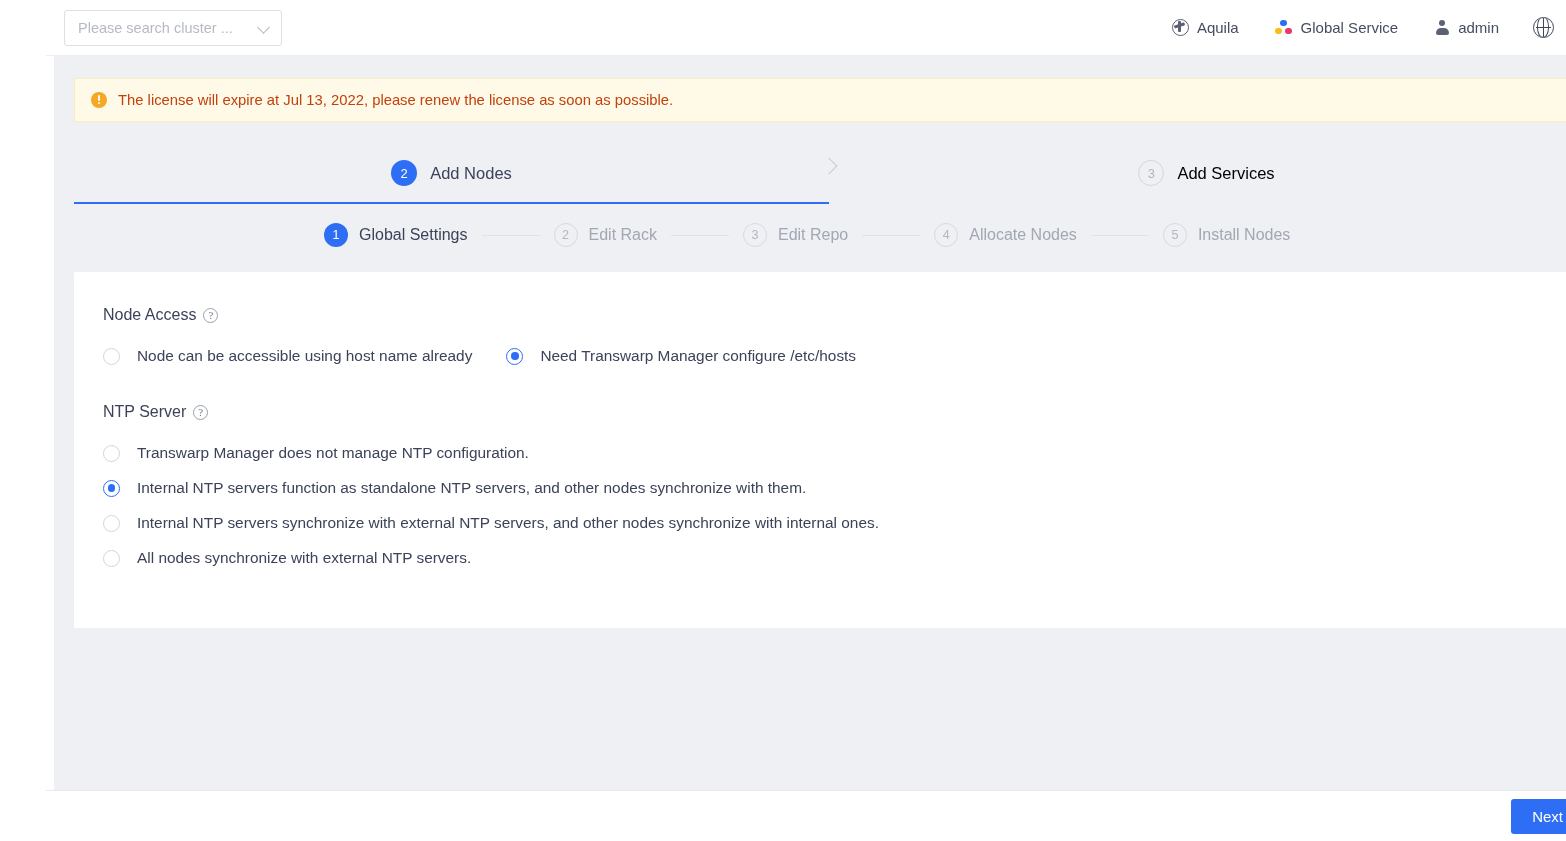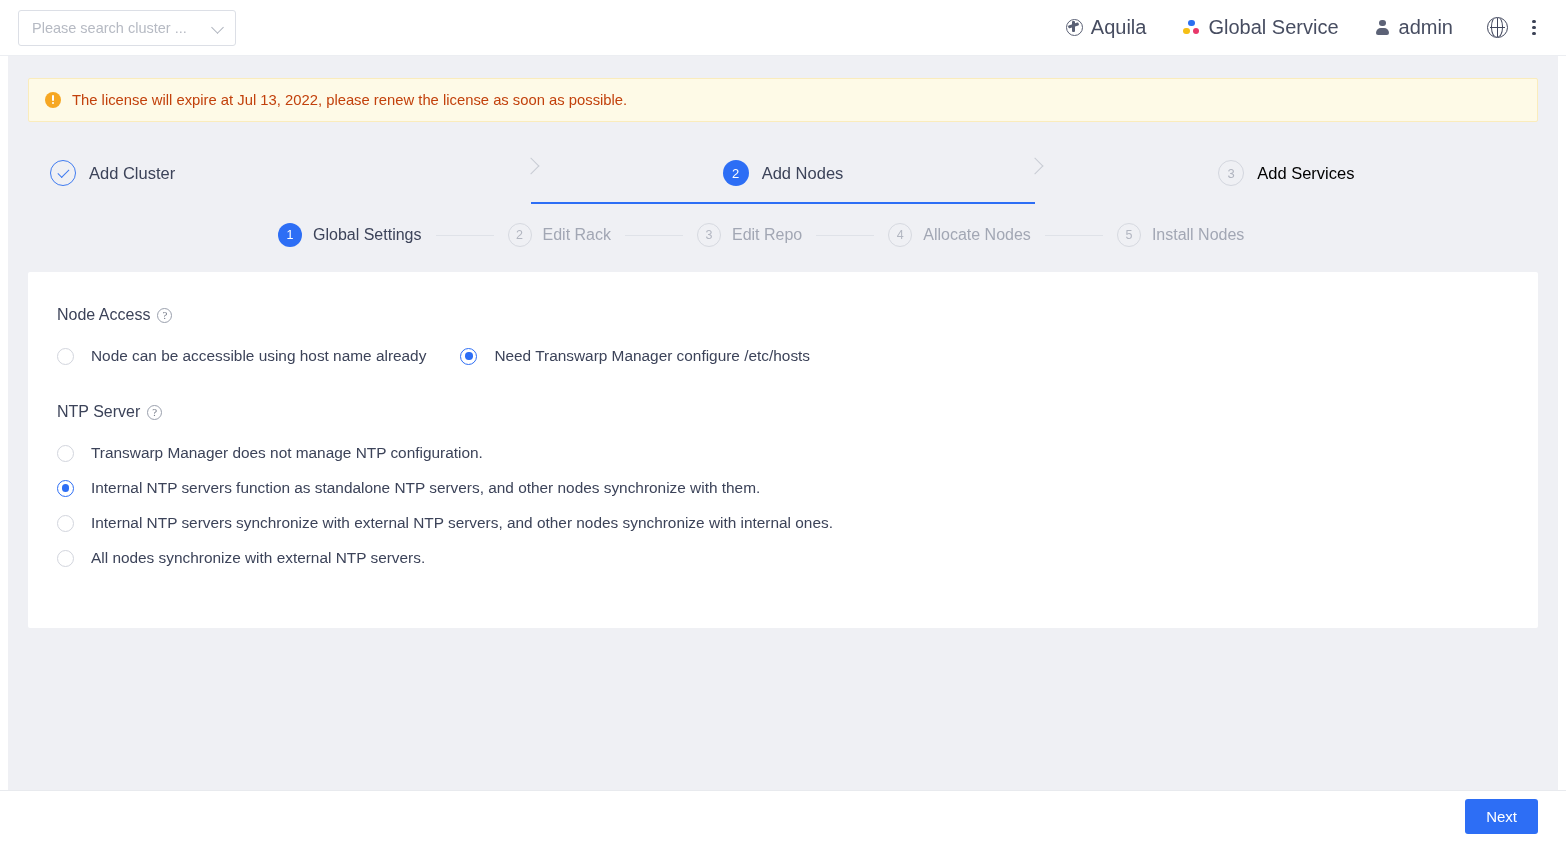--- a/index.html
+++ b/index.html
@@ -10,20 +10,21 @@
     overflow: hidden;
     font-family: "Liberation Sans", sans-serif;
     background: #ffffff;
   }
 
   .app {
     position: relative;
     width: 1370px;
     height: 841px;
     background: #ffffff;
+    margin-left: 46px;
   }
 
   
   .header {
     position: absolute;
     left: 0; top: 0;
     width: 1566px; height: 56px;
     background: #ffffff;
     display: flex;
     align-items: center;
@@ -74,21 +75,21 @@
   .hdr-item {
     display: flex;
     align-items: center;
     gap: 8px;
     padding: 0 18px;
     cursor: pointer;
     font-size: 15px;
     color: #4a5065;
     white-space: nowrap;
   }
-  .hdr-item .lbl { font-size: 20px; color: #474d61; }
+  .hdr-item .lbl { font-size: 15px; color: #474d61; }
 
   
   .icon-aquila {
     width: 17px; height: 17px;
     border-radius: 50%;
     border: 1.6px solid #5a6074;
     position: relative;
     flex: none;
   }
   .icon-aquila::before {
@@ -514,27 +515,20 @@
 
   <div class="body-area">
 
     <div class="license-bar">
       <span class="icon-warn"></span>
       <span class="license-text">The license will expire at Jul 13, 2022, please renew the license as soon as possible.</span>
     </div>
 
     <div class="steps-main">
 
-      <div class="step-seg seg1">
-        <div class="step-inner">
-          <span class="step-badge done"></span>
-          <span class="step-label">Add Cluster</span>
-        </div>
-        <span class="step-chev"></span>
-      </div>
 
       <div class="step-seg seg2">
         <div class="step-inner">
           <span class="step-badge active">2</span>
           <span class="step-label">Add Nodes</span>
         </div>
         <span class="step-chev"></span>
         <span class="seg-underline"></span>
       </div>
 

